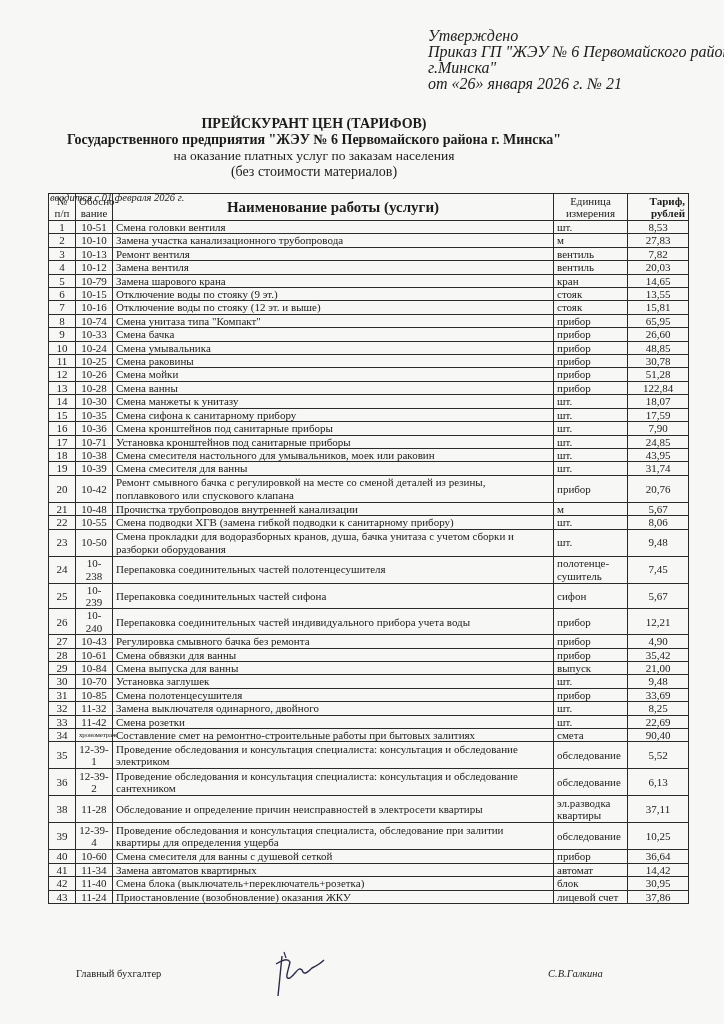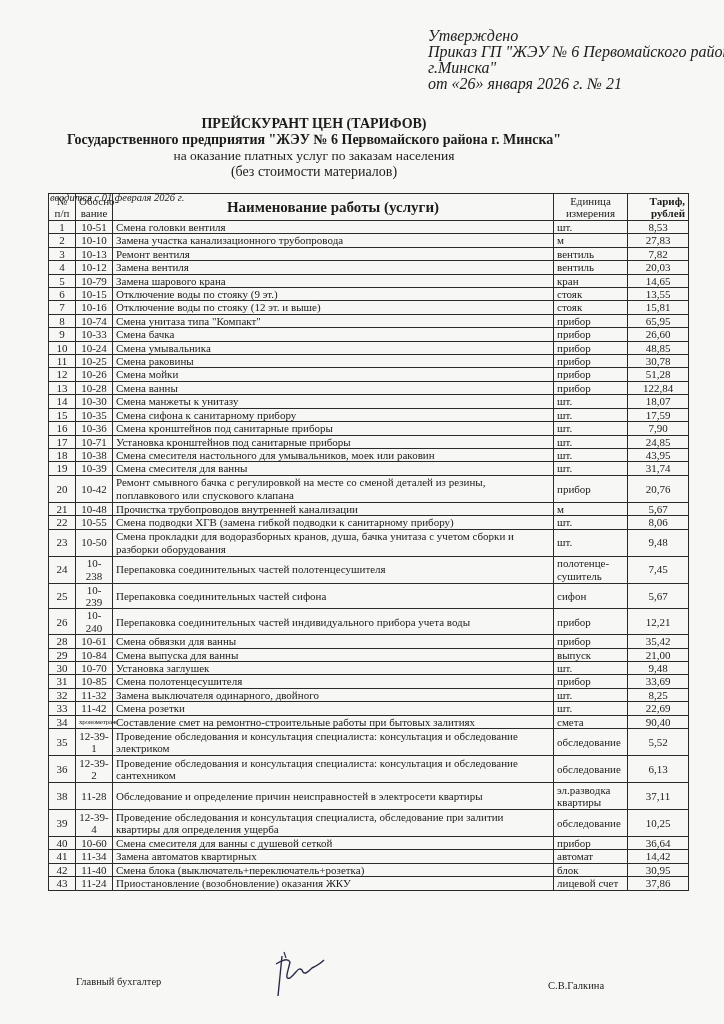--- a/index.html
+++ b/index.html
@@ -54,22 +54,22 @@
   table.price td.code { text-align: center; }
   table.price td.code.small { font-size: 7px; letter-spacing: -0.2px; }
   table.price td.unit { text-align: left; }
   table.price td.tariff { text-align: center; }
   table.price tr.r1 td { height: 12.4px; }
   table.price tr.r2 td { height: 26px; }
   .footer {
     position: absolute; top: 968px; left: 0; width: 724px; height: 40px;
     font-size: 10.5px;
   }
-  .footer .role { position: absolute; left: 76px; top: 8px; }
-  .footer .name { position: absolute; left: 548px; top: 12px; }
+  .footer .role { position: absolute; left: 76px; top: 0; }
+  .footer .name { position: absolute; left: 548px; top: 0; font-style: italic; }
   .footer .sig { position: absolute; left: 268px; top: -18px; }
 </style>
 </head>
 <body>
 
 <div class="approval">
   <div>Утверждено</div>
   <div>Приказ ГП "ЖЭУ № 6 Первомайского района</div>
   <div>г.Минска"</div>
   <div>от «26» января 2026 г. № 21</div>
@@ -278,20 +278,27 @@
         <td class="tariff">5,67</td>
       </tr>
       <tr class="r1">
         <td class="num">26</td>
         <td class="code">10-240</td>
         <td class="name">Перепаковка соединительных частей индивидуального прибора учета воды</td>
         <td class="unit">прибор</td>
         <td class="tariff">12,21</td>
       </tr>
       <tr class="r1">
+        <td class="num">27</td>
+        <td class="code">10-43</td>
+        <td class="name">Регулировка смывного бачка без ремонта</td>
+        <td class="unit">прибор</td>
+        <td class="tariff">4,90</td>
+      </tr>
+      <tr class="r1">
         <td class="num">28</td>
         <td class="code">10-61</td>
         <td class="name">Смена обвязки для ванны</td>
         <td class="unit">прибор</td>
         <td class="tariff">35,42</td>
       </tr>
       <tr class="r1">
         <td class="num">29</td>
         <td class="code">10-84</td>
         <td class="name">Смена выпуска для ванны</td>

